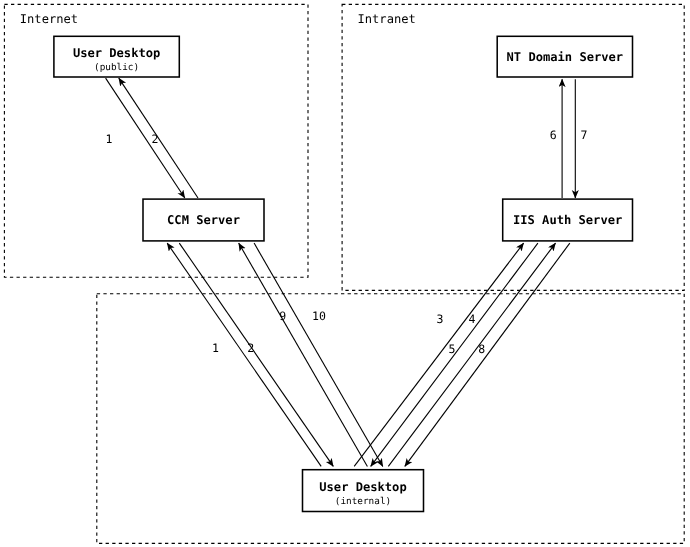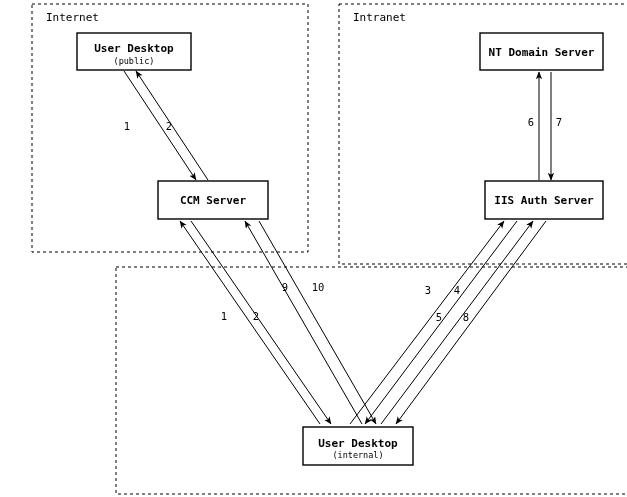--- a/index.html
+++ b/index.html
@@ -10,21 +10,20 @@
   body {
     width: 627px;
     height: 497px;
     font-family: "DejaVu Sans Mono", monospace;
     overflow: hidden;
   }
   #diagram-root {
     position: relative;
     width: 542px;
     height: 497px;
-    padding-left: 28px;
   }
   svg#diagram-svg {
     display: block;
     width: 627px;
     height: 497px;
   }
   .zone-rect {
     fill: none;
     stroke: #000000;
     stroke-width: 1;

